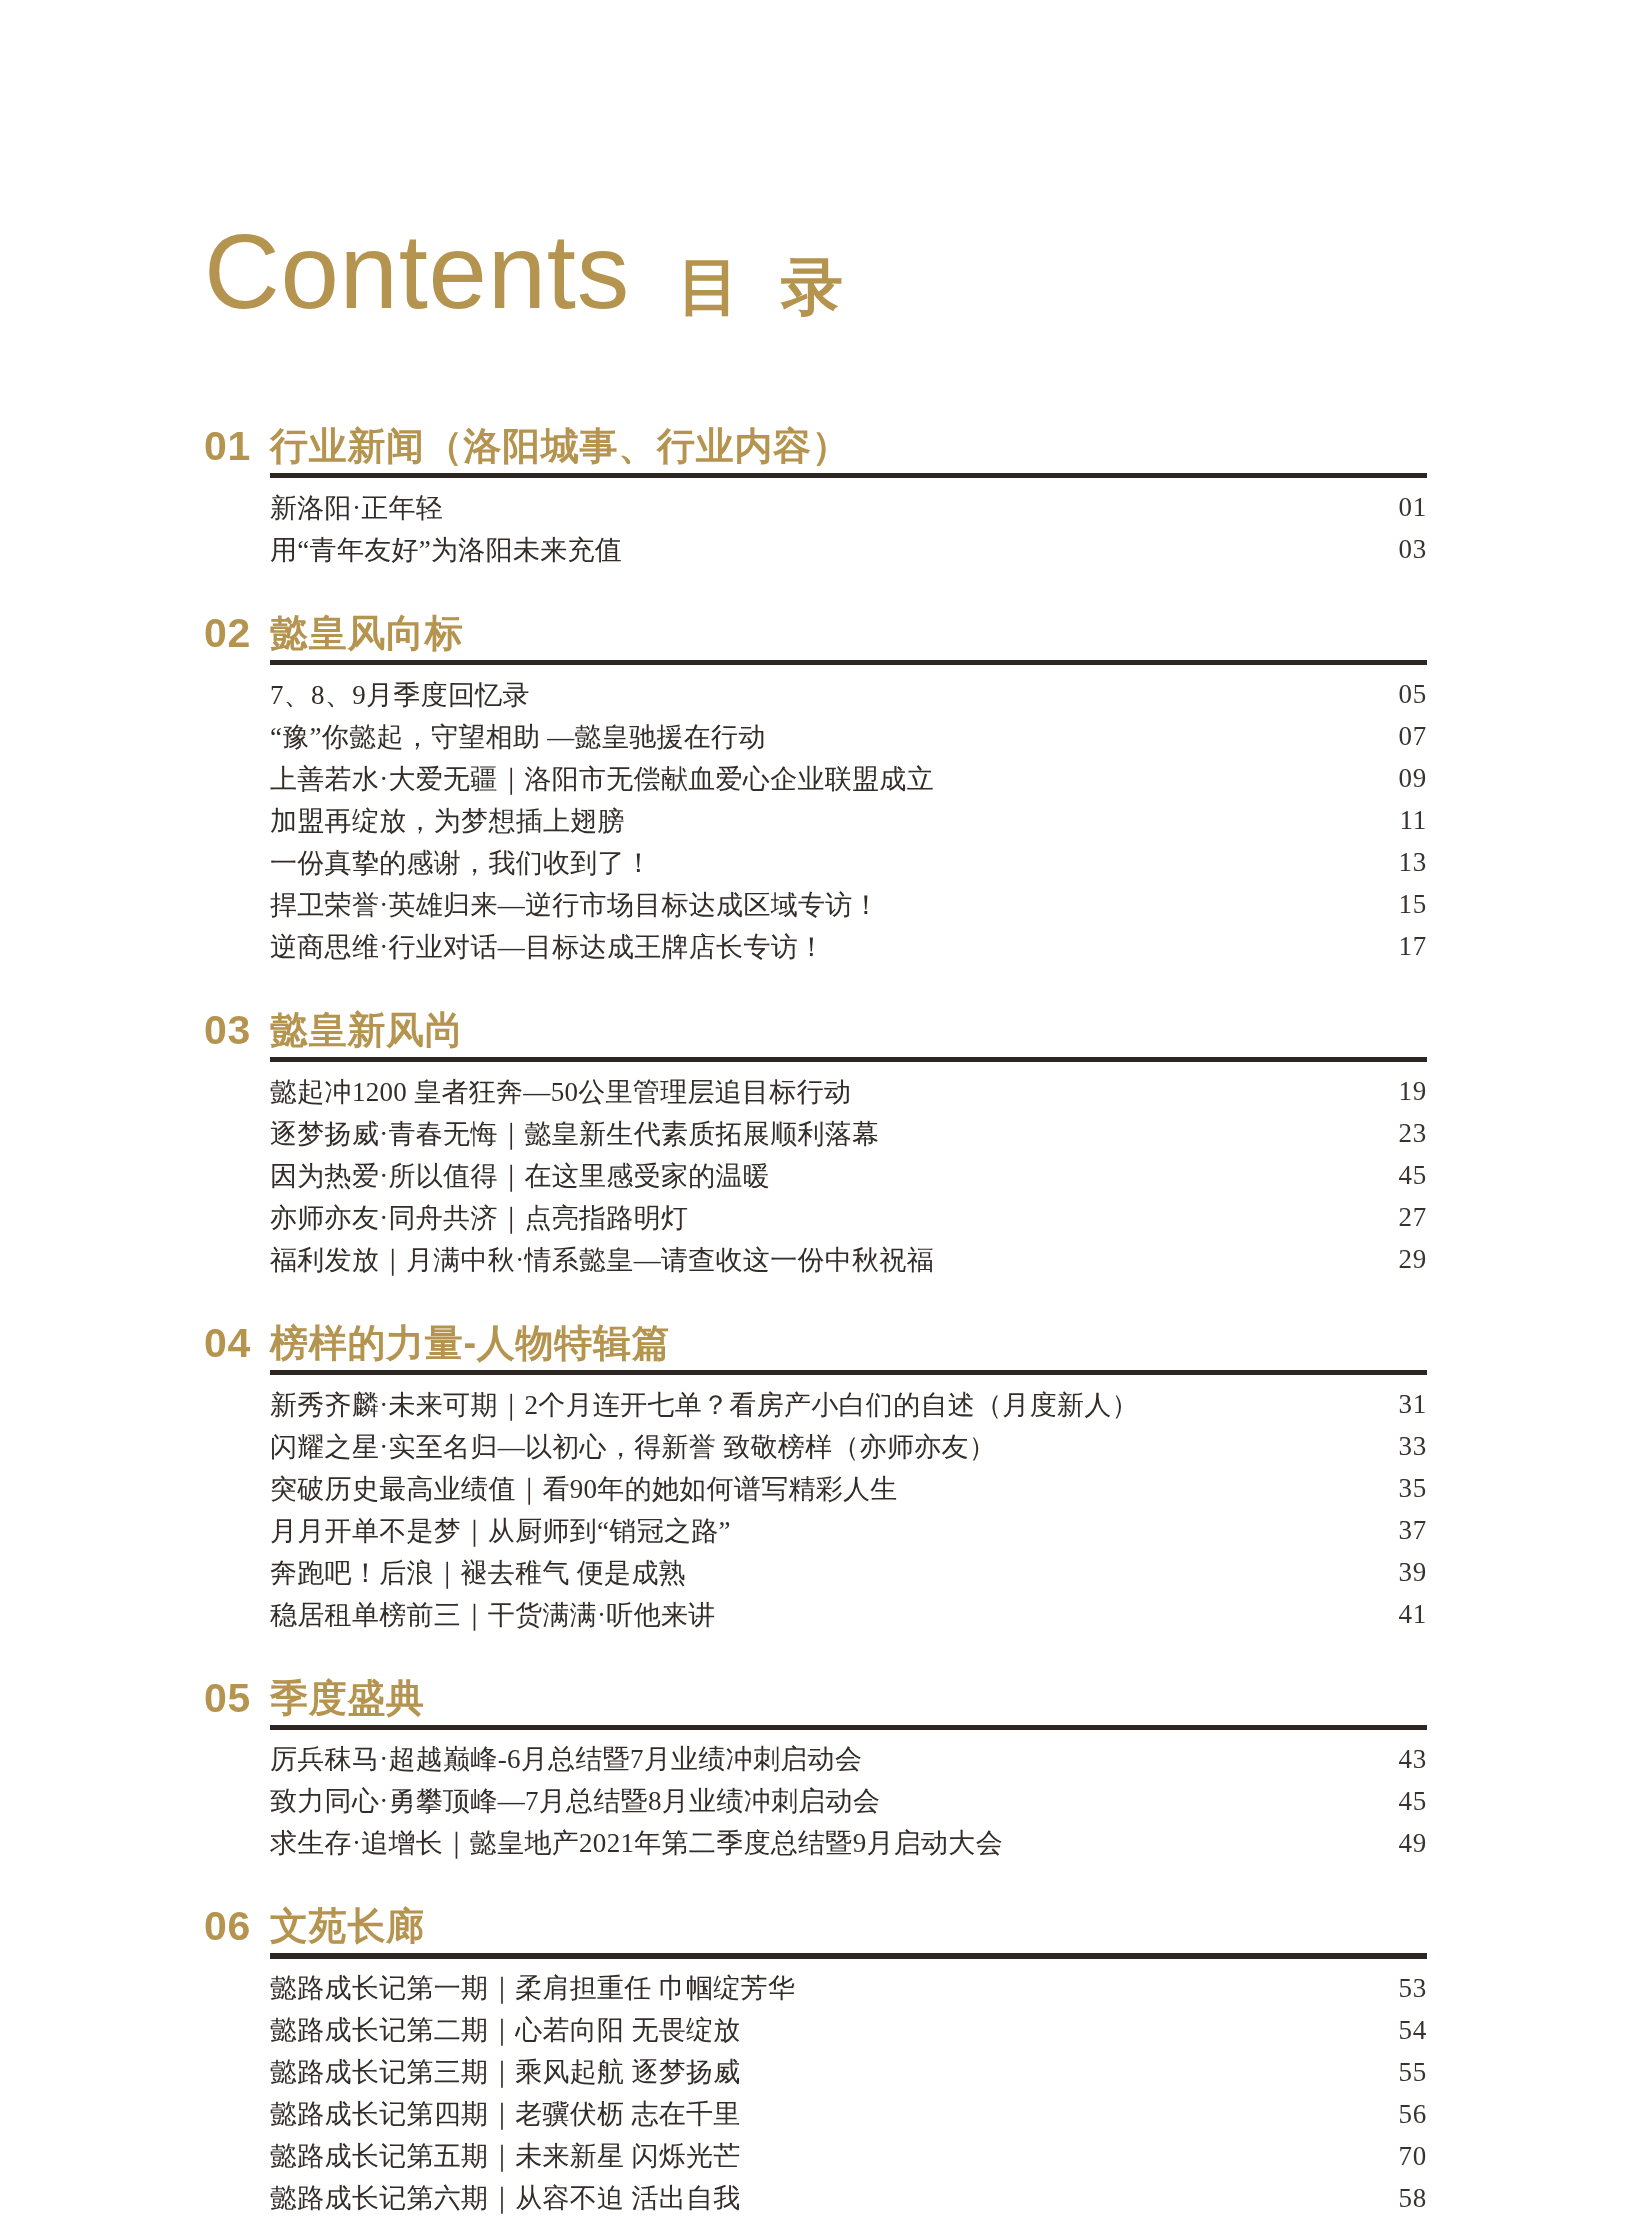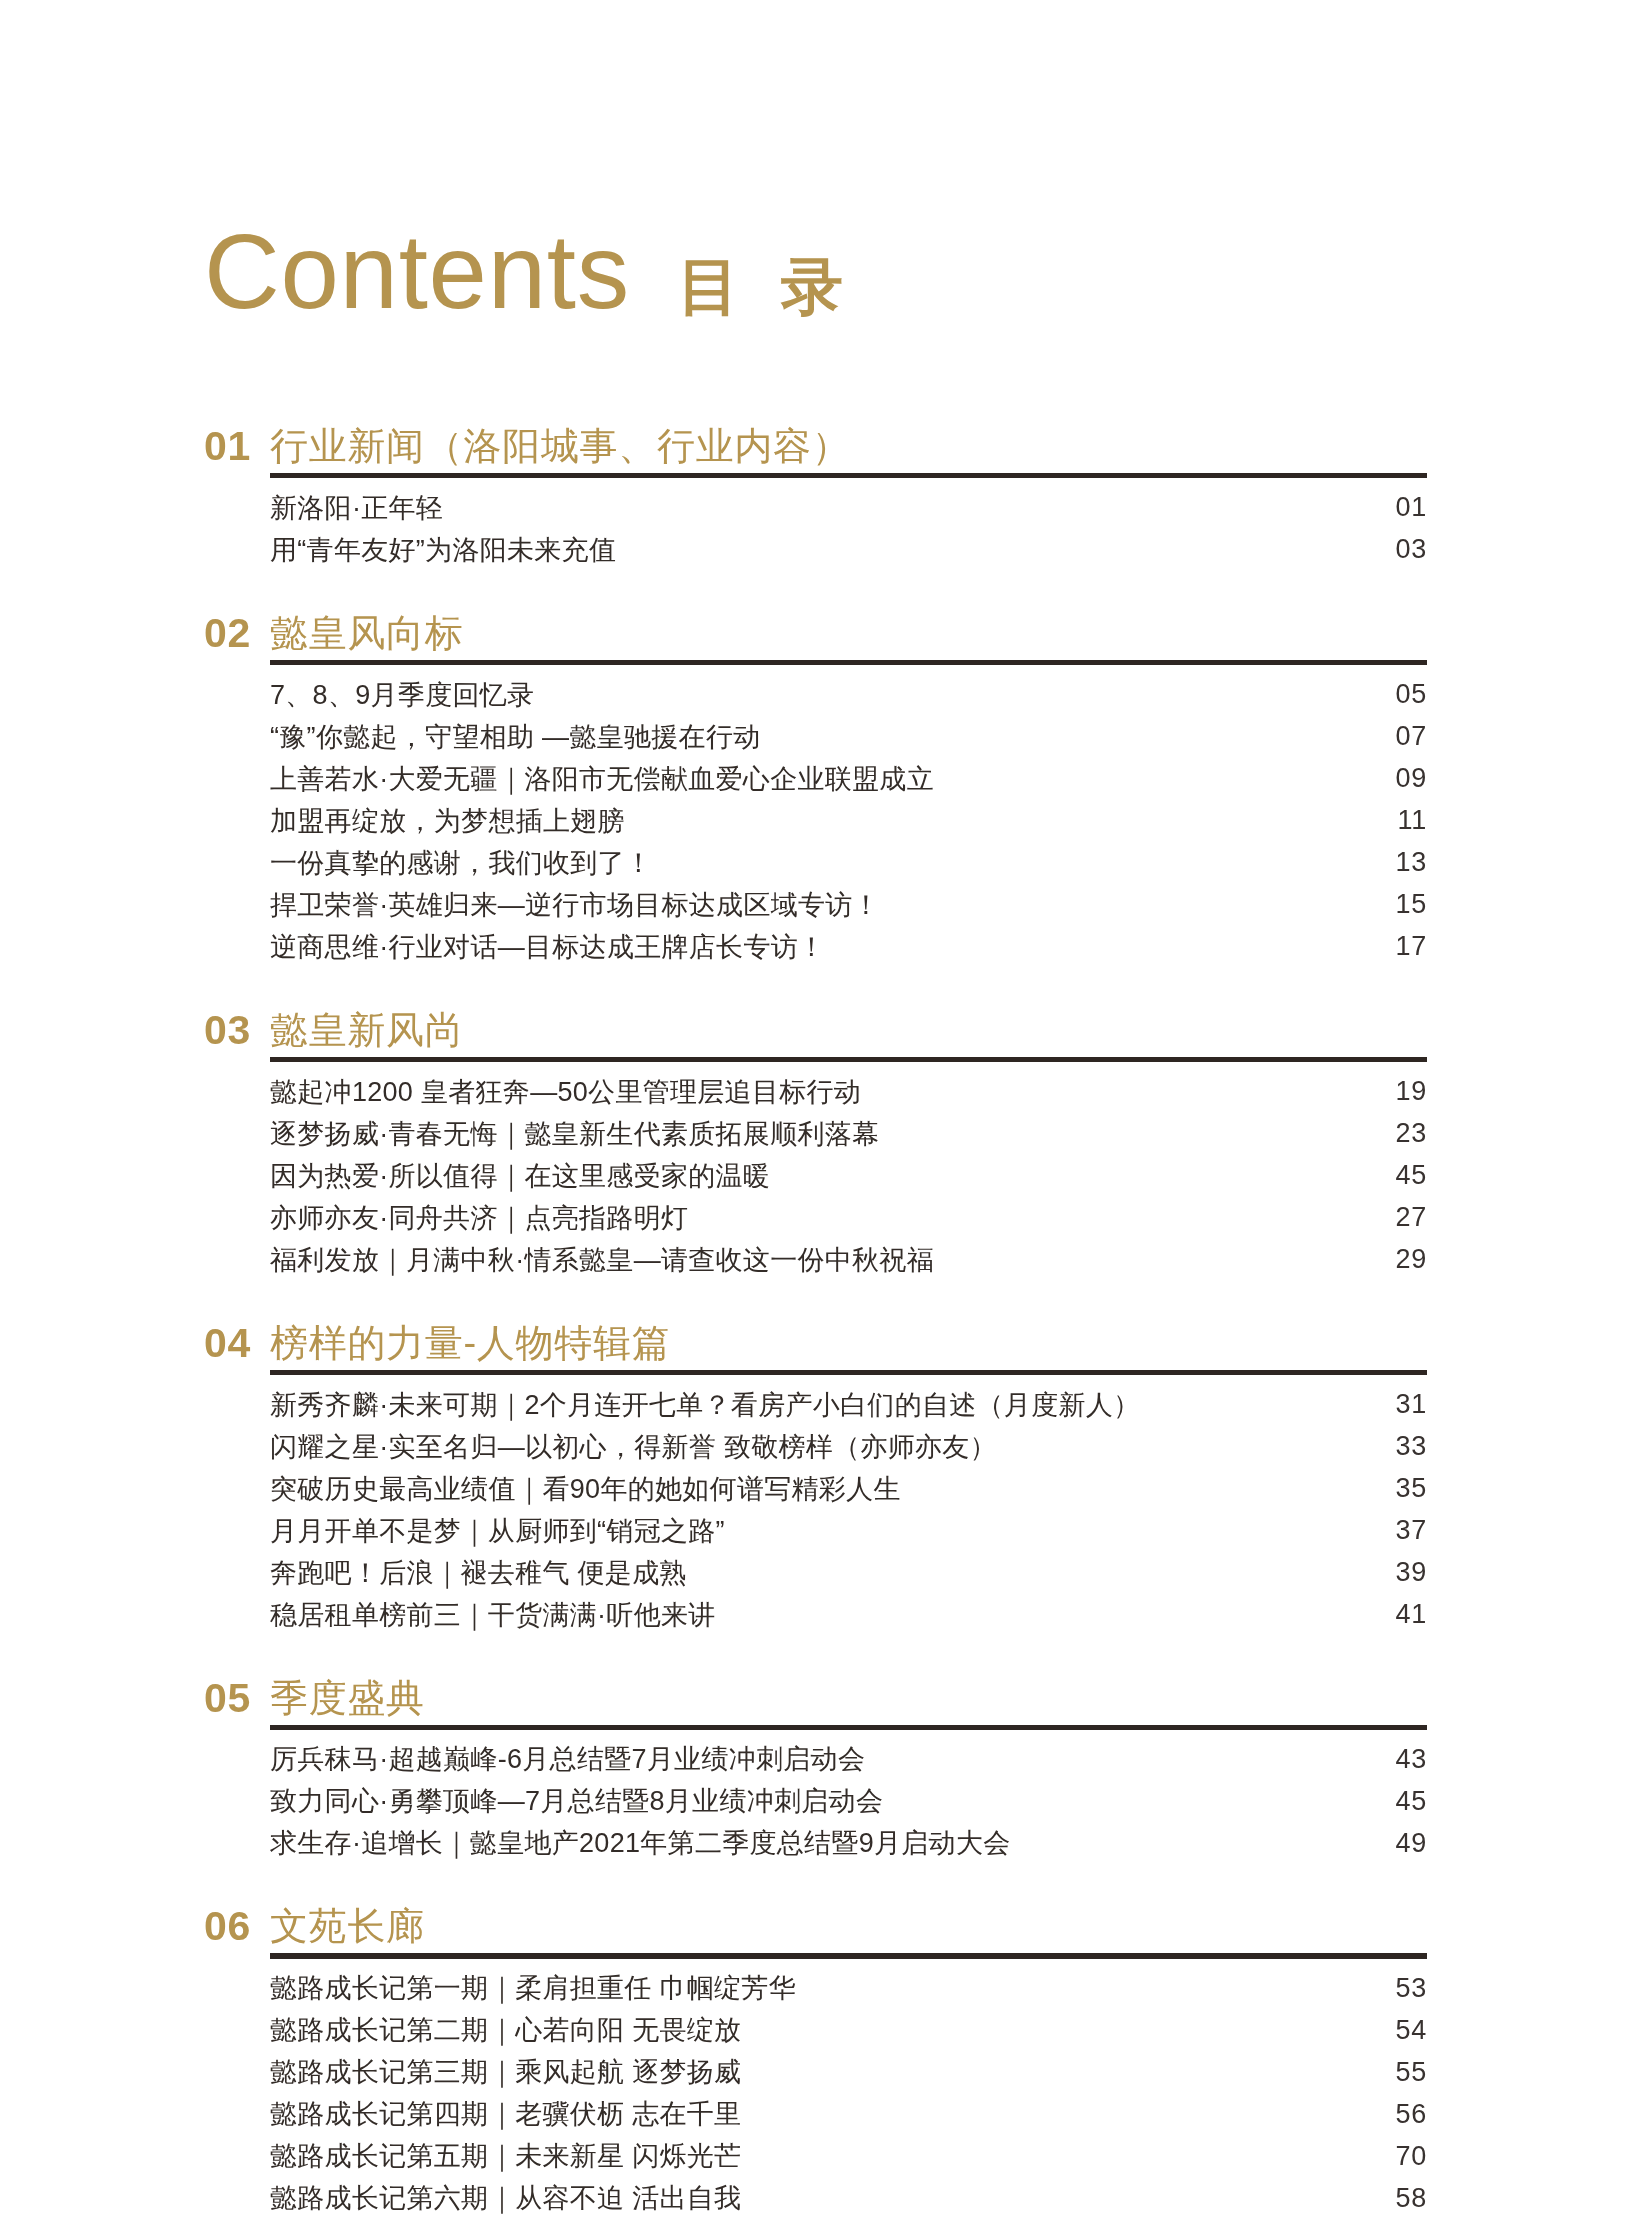--- a/index.html
+++ b/index.html
@@ -64,36 +64,37 @@
     font-size: 41px;
     line-height: 41px;
     font-weight: 600;
     color: #b5944f;
     letter-spacing: 0.7px;
   }
   .sec-title {
     margin: 0;
     font-size: 38px;
     line-height: 41px;
-    font-weight: 400;
+    font-weight: 700;
     color: #b5944f;
     letter-spacing: 0.7px;
   }
   .rule {
     margin-left: 66px;
     margin-top: 6px;
     height: 5.3px;
     background: #2e2622;
   }
 
   
   .items {
     list-style: none;
     margin: 8.6px 0 0 66px;
     padding: 0;
+    font-family: Liberation Serif, serif;
   }
   .item {
     display: flex;
     justify-content: space-between;
     align-items: center;
     height: 42px;
     white-space: nowrap;
   }
   .item-label {
     font-size: 27px;

